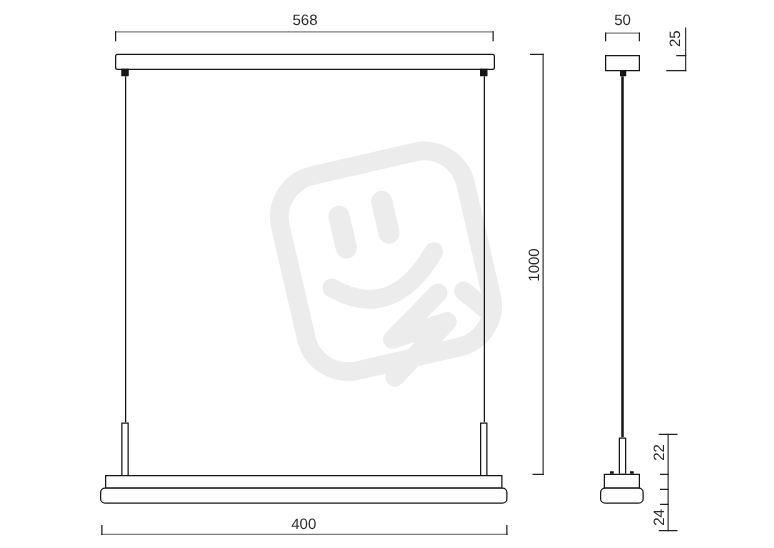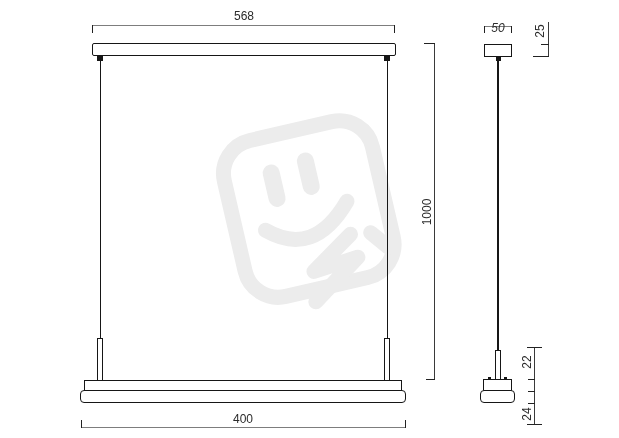--- a/index.html
+++ b/index.html
@@ -141,21 +141,21 @@
     <div class="dim-line-v" style="left:434px; top:43px; height:337px;"></div>
     <div class="tick-h" style="left:424px; top:43px; width:11px;"></div>
     <div class="tick-h" style="left:426px; top:379px; width:9px;"></div>
     <div class="dim-label rot" style="left:407px; top:205px; width:40px;">1000</div>
   </div>
 
   <div>
     <div class="dim-line-h" style="left:484px; top:26px; width:28px;"></div>
     <div class="tick-v" style="left:484px; top:26px; height:7px;"></div>
     <div class="tick-v" style="left:511px; top:26px; height:7px;"></div>
-    <div class="dim-label" style="left:483px; top:21px; width:30px;font-style:italic;">50</div>
+    <div class="dim-label" style="left:483px; top:9px; width:30px;">50</div>
   </div>
 
   <div>
     <div class="dim-line-v" style="left:548px; top:22px; height:35px;"></div>
     <div class="tick-h" style="left:541px; top:44px; width:8px;"></div>
     <div class="tick-h" style="left:533px; top:56px; width:16px;"></div>
     <div class="dim-label rot" style="left:526px; top:24px; width:28px;">25</div>
   </div>
 
   <div>

